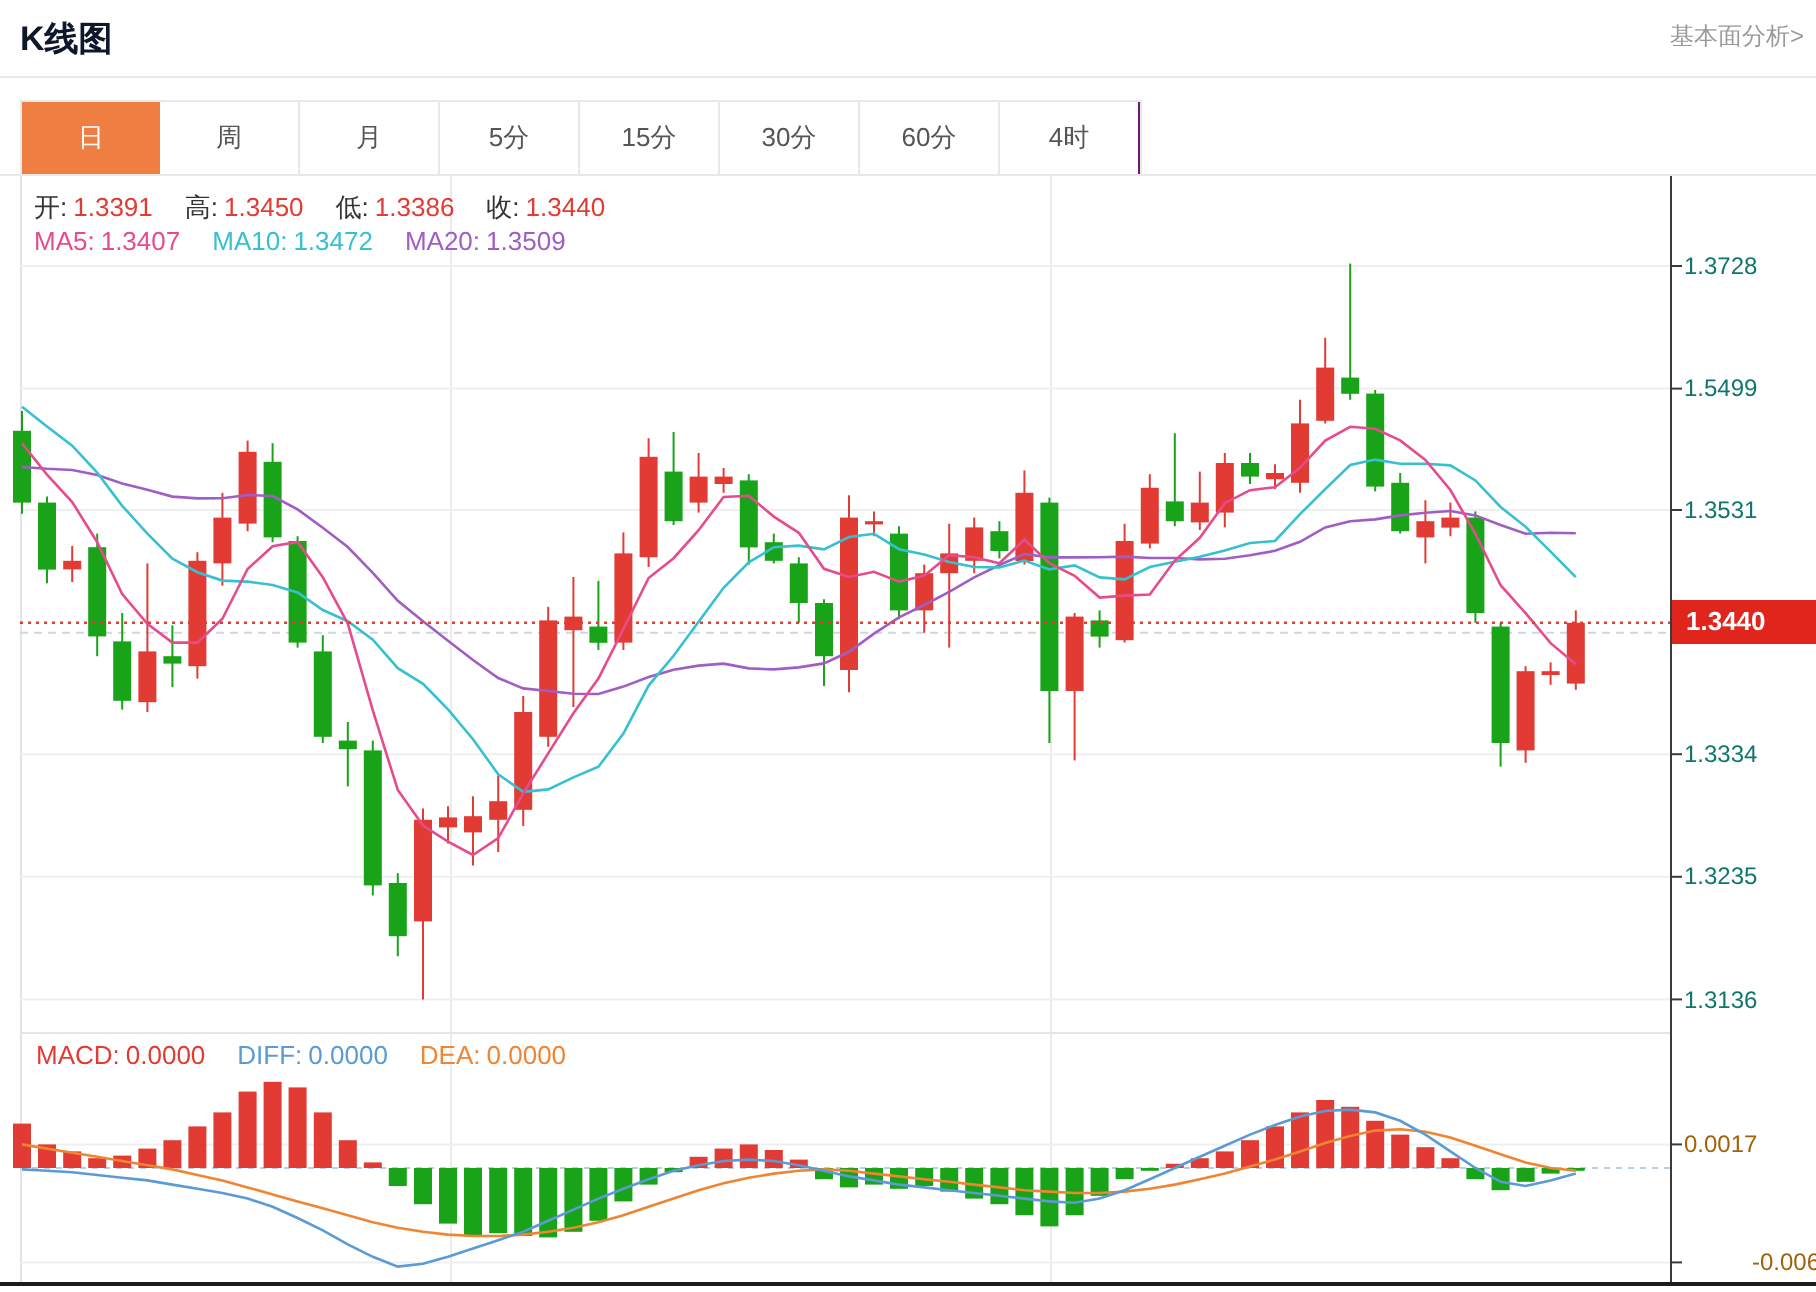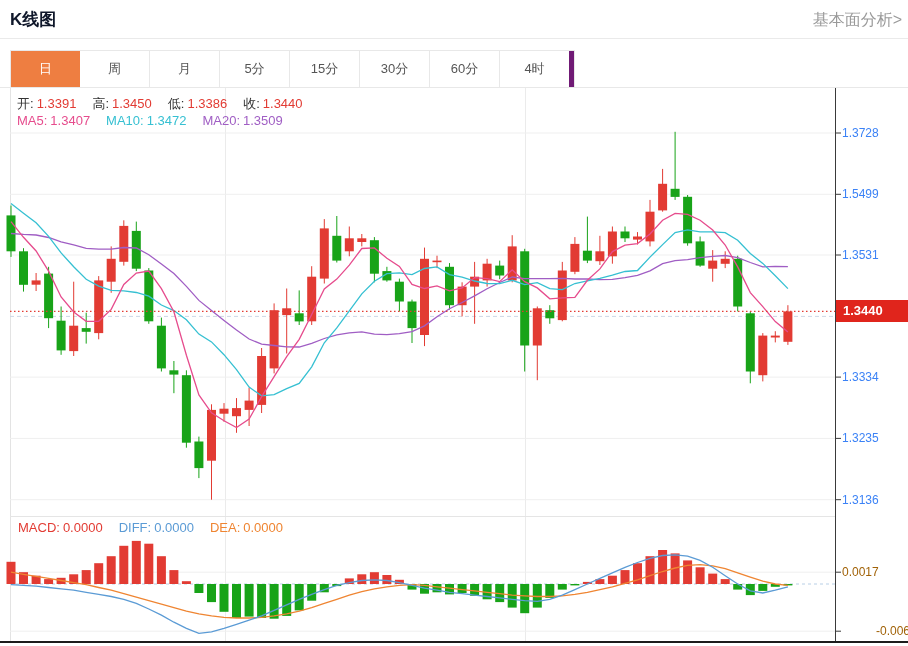--- a/index.html
+++ b/index.html
@@ -1,32 +1,32 @@
 <!DOCTYPE html>
 <html><head>
 <meta charset="utf-8">
 <style>
   html,body{margin:0;padding:0;background:#fff;}
   .stage{position:relative;width:908px;height:646px;background:#fff;overflow:hidden;
          font-family:"Liberation Sans","DejaVu Sans",sans-serif;}
   .page-title{position:absolute;left:10px;top:8px;font-size:17px;font-weight:bold;color:#0f172a;}
-  .fund-link{position:absolute;right:6px;top:10px;font-size:16px;color:#999;cursor:pointer;}
+  .fund-link{position:absolute;right:6px;top:10px;font-size:12px;color:#999;cursor:pointer;}
   .title-divider{position:absolute;top:38px;left:0;width:908px;height:1px;background:#eaeaea;}
   .tabbar-underline{position:absolute;top:87px;left:0;width:908px;height:1px;background:#e8e8e8;}
   .tabbar{position:absolute;left:10px;top:50px;display:flex;border:1px solid #e8e8e8;background:#fff;}
   .tab{width:69px;height:36px;line-height:36px;text-align:center;font-size:13px;color:#555;
        border-right:1px solid #e8e8e8;cursor:pointer;background:#fff;}
-  .tab:last-child{border-right:5px solid #701a75;}
+  .tab:last-child{border-right:1px solid #701a75;}
   .tab.active{color:#fff;border-right:none;}
   .legend-row{position:absolute;font-size:13px;white-space:nowrap;}
   .legend-row .pair{margin-right:16px;}
   .lg-label{color:#333;}
   .lg-val{margin-left:3px;}
   #chart-canvas{position:absolute;left:0;top:0;width:908px;height:646px;}
-  .axis-label{position:absolute;left:842px;font-size:12px;color:#3b82f6;line-height:16px;}
+  .axis-label{position:absolute;left:842px;font-size:12px;color:#0f766e;line-height:16px;}
   .macd-axis-label{position:absolute;left:842px;font-size:12px;color:#a16207;line-height:16px;}
   .price-badge{position:absolute;left:836px;width:72px;height:22px;line-height:22px;
                color:#fff;font-size:13px;font-weight:bold;padding-left:7px;box-sizing:border-box;z-index:5;}
 </style>
 </head>
 <body>
 
 <div class="stage">
   <div class="page-title">K线图</div>
   <div class="fund-link">基本面分析&gt;</div>

